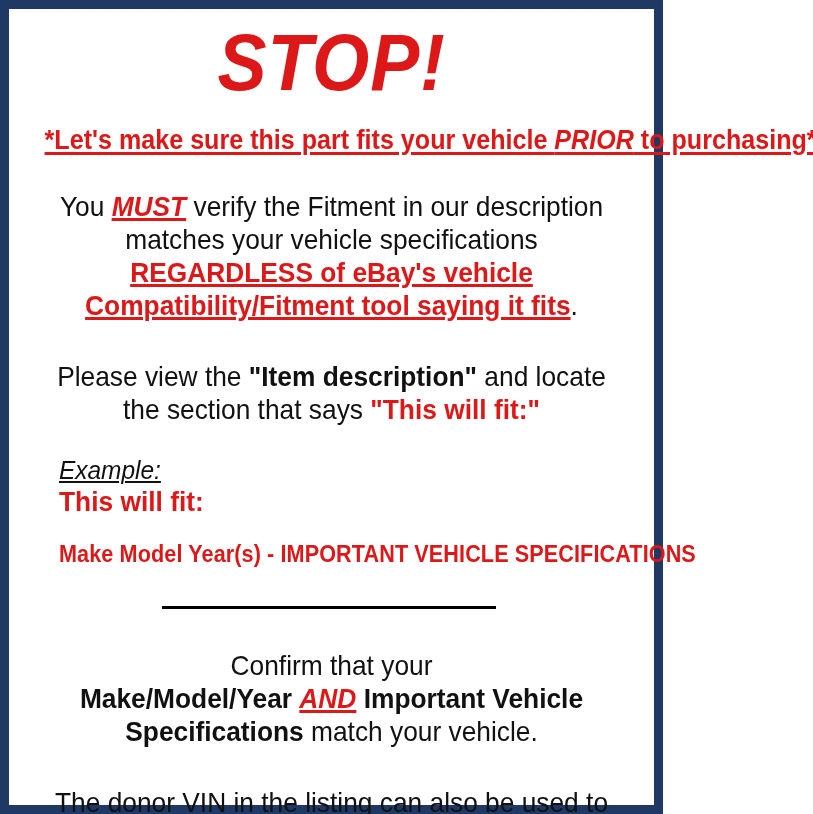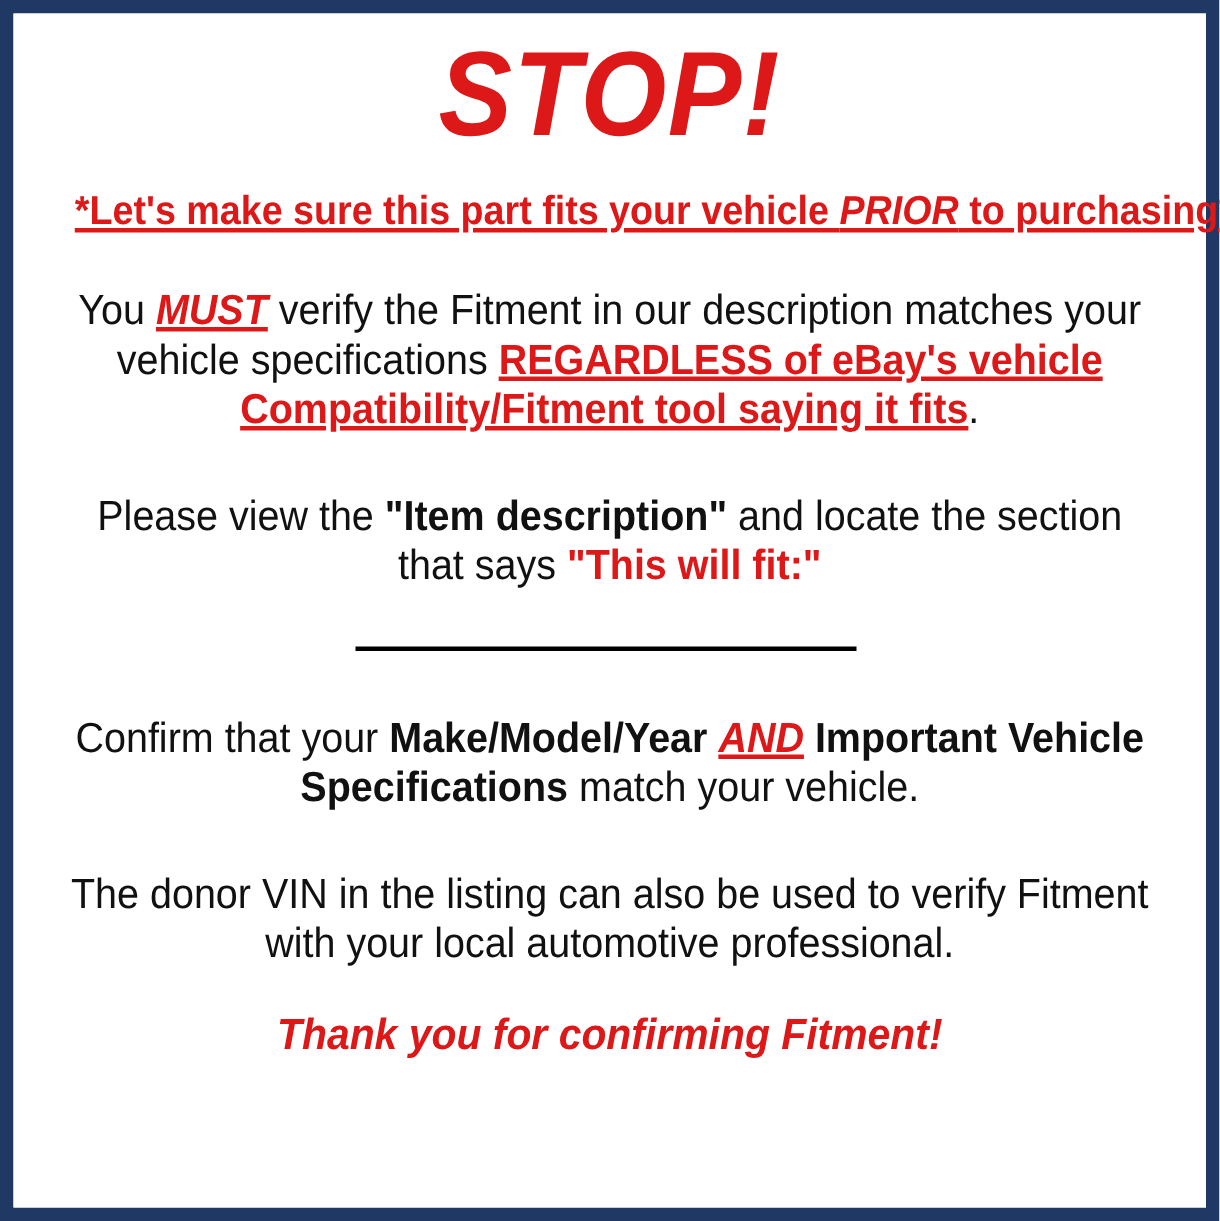--- a/index.html
+++ b/index.html
@@ -10,21 +10,21 @@
   body {
     width: 813px;
     height: 814px;
     overflow: hidden;
     font-family: "Liberation Sans", sans-serif;
   }
 
   #notice-card {
     position: relative;
     box-sizing: border-box;
-    width: 813px;
+    width: 663px;
     height: 814px;
     background: #ffffff;
     border: 9px solid #1f3864;
     padding: 0;
   }
 
   .inner {
     position: relative;
     box-sizing: border-box;
     width: 100%;
@@ -170,20 +170,25 @@
   <div class="inner">
 
     <div id="stop-heading">STOP!</div>
 
     <div id="subheading"><span>*Let's make sure this part fits your vehicle </span><span class="i">PRIOR</span><span> to purchasing*</span></div>
 
     <p class="para" id="para-must"><span>You </span><span class="hot-italic">MUST</span><span> verify the Fitment in our description matches your vehicle specifications </span><span class="hot">REGARDLESS of eBay's vehicle Compatibility/Fitment tool saying it fits</span><span>.</span></p>
 
     <p class="para" id="para-itemdesc"><span>Please view the </span><span class="strong-black">"Item description"</span><span> and locate the section that says </span><span class="red-bold">"This will fit:"</span></p>
 
+    <div id="example-block">
+      <div id="example-label">Example:</div>
+      <div id="example-fits">This will fit:</div>
+      <div id="example-spec">Make Model Year(s) - IMPORTANT VEHICLE SPECIFICATIONS</div>
+    </div>
 
     <div id="divider-wrap">
       <span id="divider"></span>
     </div>
 
     <p class="para" id="para-confirm"><span>Confirm that your </span><span class="strong-black">Make/Model/Year</span><span>&nbsp;</span><span class="hot-italic">AND</span><span>&nbsp;</span><span class="strong-black">Important Vehicle Specifications</span><span> match your vehicle.</span></p>
 
     <p class="para" id="para-vin">The donor VIN in the listing can also be used to verify Fitment with your local automotive professional.</p>
 
     <div id="thanks-line">Thank you for confirming Fitment!</div>

